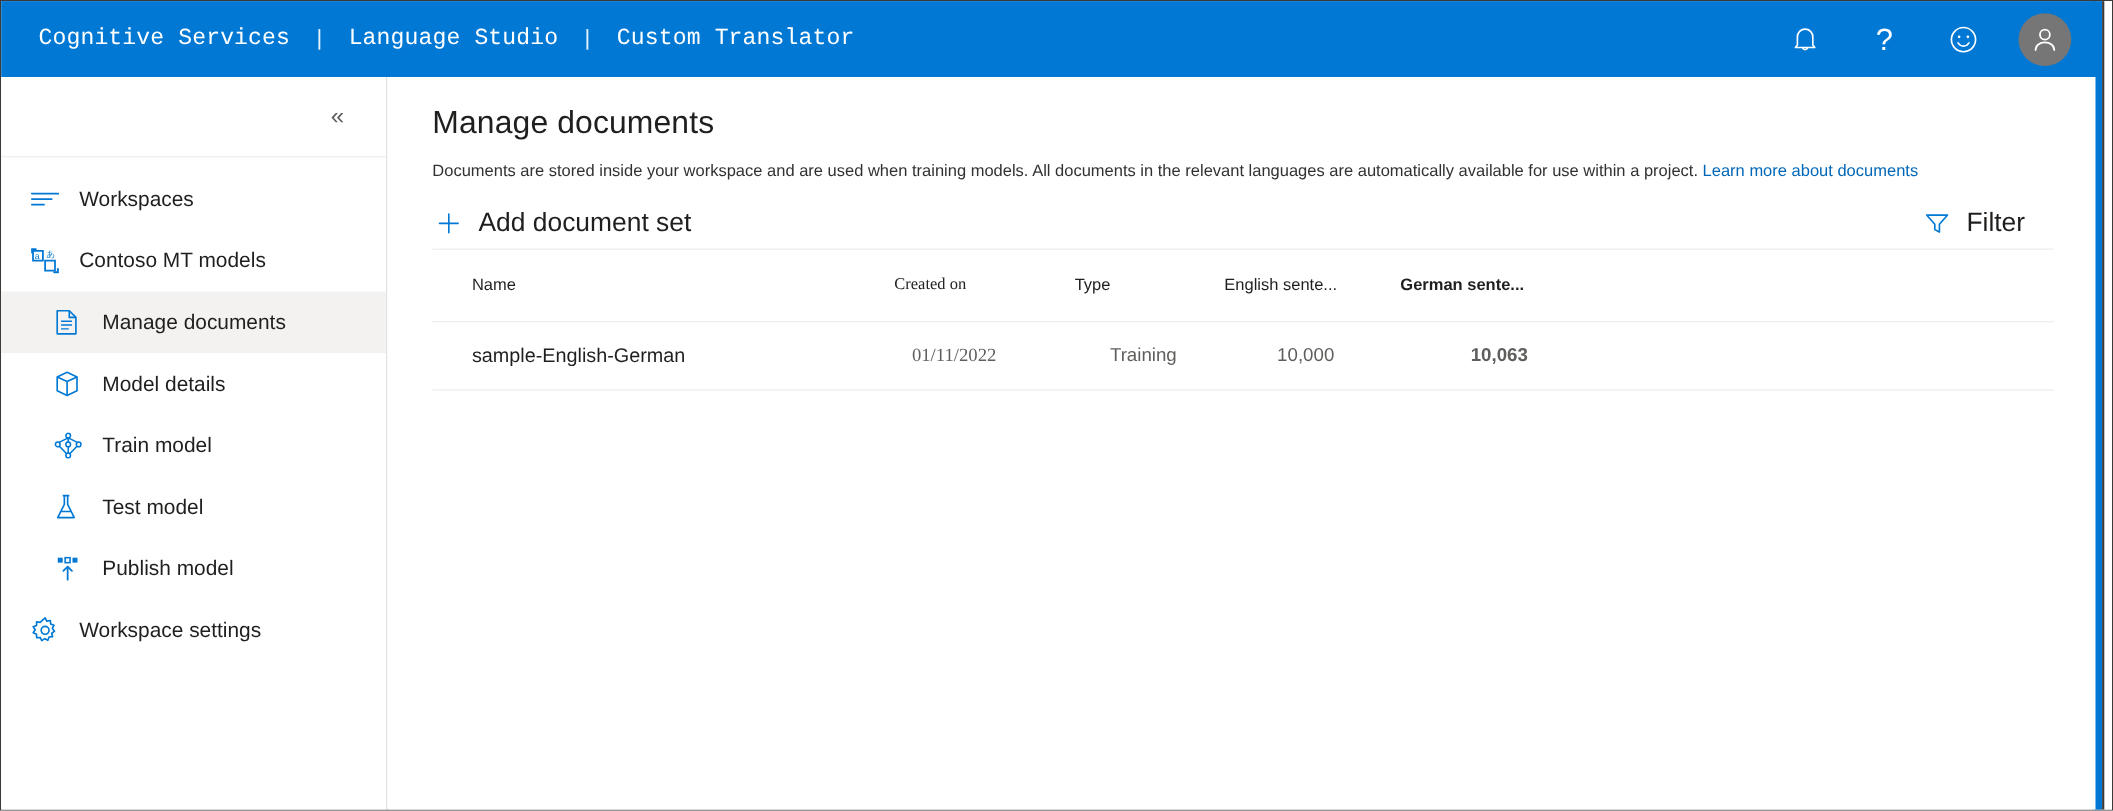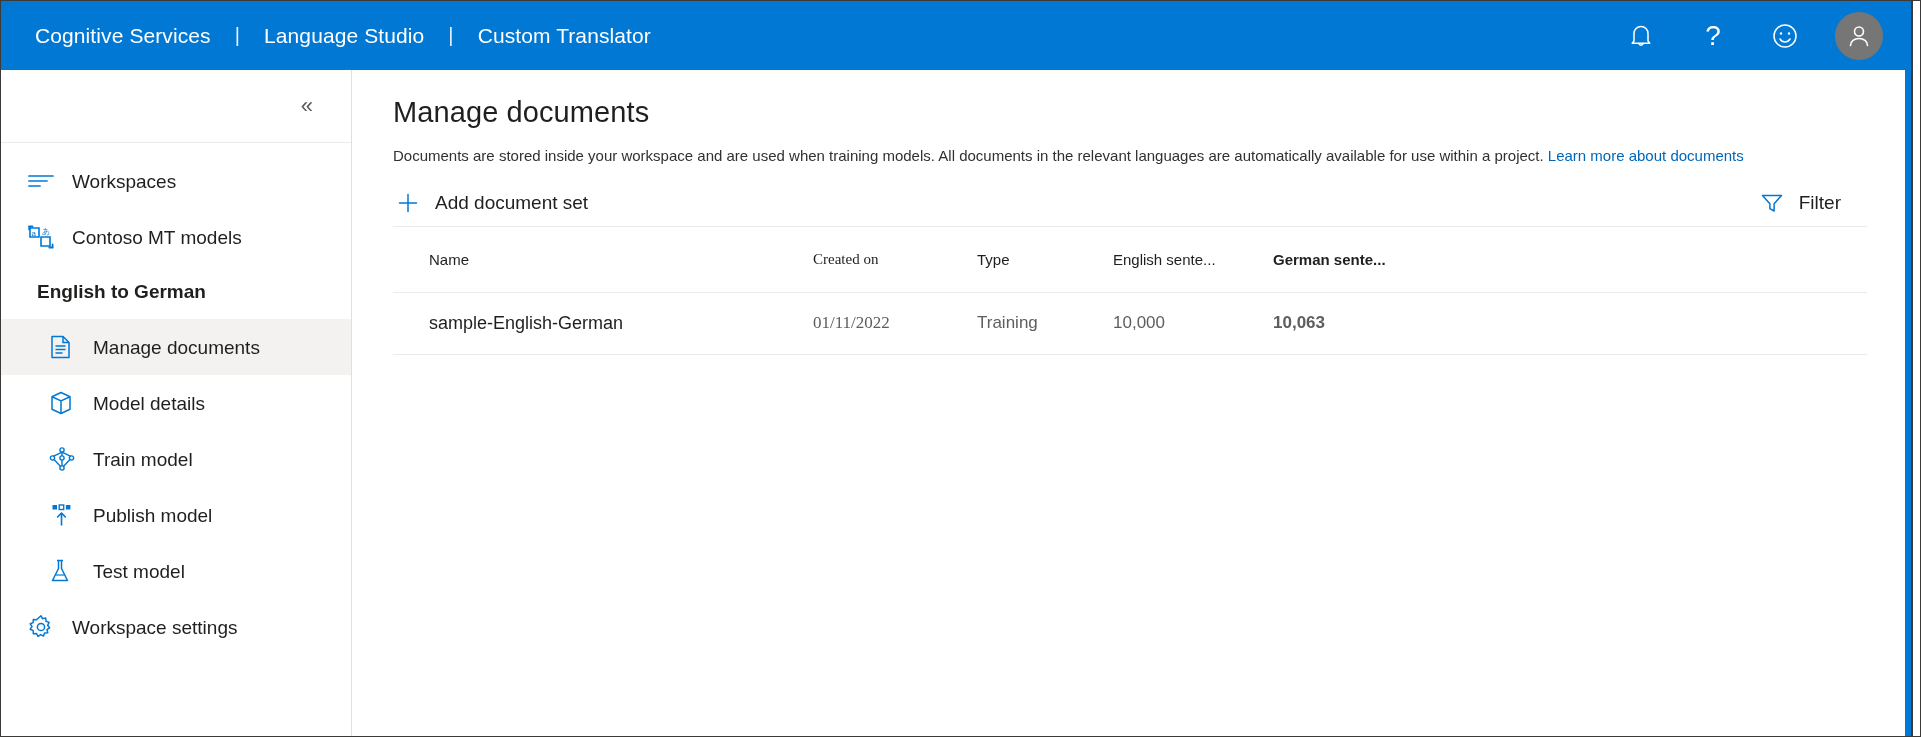--- a/index.html
+++ b/index.html
@@ -32,20 +32,21 @@
     display: flex;
     align-items: center;
     color: #ffffff;
     font-size: 21px;
     letter-spacing: .1px;
   }
   .brand-item {
     color: #ffffff;
     white-space: nowrap;
     padding: 0 2px;
+    font-family: Liberation Mono, monospace;
   }
   .brand-sep {
     color: #ffffff;
     opacity: .9;
     padding: 0 22px;
     font-size: 20px;
     font-weight: 300;
   }
   .topbar-right {
     margin-left: auto;
@@ -179,21 +180,21 @@
     height: 46px;
     display: flex;
     align-items: center;
     border-bottom: 1px solid #edebe9;
   }
   .tool-btn {
     display: flex;
     align-items: center;
     height: 40px;
     color: #201f1e;
-    font-size: 19px;
+    font-size: 24px;
     padding: 0 6px 0 0;
   }
   .tool-icon {
     width: 30px; min-width: 30px;
     display: flex; align-items: center; justify-content: center;
     color: #0078d4;
     margin-right: 12px;
   }
   .toolbar-spacer { flex: 1; }
   .filter-btn { padding-right: 26px; }
@@ -211,20 +212,21 @@
     height: 66px;
     font-size: 15px;
     color: #201f1e;
     border-bottom: 1px solid #edebe9;
   }
   .trow {
     height: 62px;
     font-size: 18px;
     color: #201f1e;
     border-bottom: 1px solid #edebe9;
+    gap: 16px;
   }
   .c-name   { width: 420px; padding-left: 36px; }
   .c-date   { width: 164px; font-family: Liberation Serif, serif; }
   .c-type   { width: 136px; }
   .c-en     { width: 160px; }
   .c-de     { width: 160px; font-weight: bold; }
   .c-by     { flex: 1; }
   .trow .c-date, .trow .c-type, .trow .c-en, .trow .c-de, .trow .c-by {
     color: #605e5c;
     font-size: 17px;
@@ -301,21 +303,20 @@
             <text x="3.6" y="11.6" font-family="Liberation Sans, sans-serif" font-size="8" fill="#0078d4">a</text>
             <path d="M13 13h9v9h-9z" stroke="#0078d4" stroke-width="1.6"></path>
             <text x="14" y="9.5" font-family="DejaVu Sans, sans-serif" font-size="8" fill="#0078d4">あ</text>
             <path d="M1 2.5l3.5 0M1.2 2.5l0 3" stroke="#0078d4" stroke-width="1.8" stroke-linecap="round"></path>
             <path d="M24.8 23.5l-3.5 0M24.6 23.5l0-3" stroke="#0078d4" stroke-width="1.8" stroke-linecap="round"></path>
           </svg>
         </span>
         <span class="nav-label">Contoso MT models</span>
       </div>
 
-      <div class="nav-heading">English to German</div>
 
       <div class="nav-item indent selected">
         <span class="nav-icon">
           <svg width="24" height="26" viewBox="0 0 24 26" fill="none" stroke="#0078d4" stroke-width="1.5">
             <path d="M3 2.5h11l6 6v15H3z" stroke-linejoin="round"></path>
             <path d="M14 2.5v6h6"></path>
             <path d="M6.5 12h10M6.5 15.5h10M6.5 19h7" stroke-width="1.3"></path>
           </svg>
         </span>
         <span class="nav-label">Manage documents</span>
@@ -340,39 +341,39 @@
             <circle cx="13" cy="21" r="2.1"></circle>
             <circle cx="13" cy="11" r="2.1"></circle>
             <path d="M13 5.1L4.2 9.4M13 5.1l8.8 4.3M5 12.6l6.6 6.9M21 12.6l-6.6 6.9M13 5.1v3.8M13 13.1v5.8"></path>
           </svg>
         </span>
         <span class="nav-label">Train model</span>
       </div>
 
       <div class="nav-item indent">
         <span class="nav-icon">
+          <svg width="22" height="26" viewBox="0 0 22 26" fill="none" stroke="#0078d4" stroke-width="1.5" stroke-linejoin="round">
+            <path d="M8 2.5h6M9.5 2.5v8L3.5 22.5h15L12.5 10.5v-8"></path>
+            <path d="M6.5 17h9" stroke-width="1.2"></path>
+          </svg>
+        </span>
+        <span class="nav-label">Test model</span>
+      </div>
+
+      <div class="nav-item indent">
+        <span class="nav-icon">
           <svg width="26" height="24" viewBox="0 0 26 24" fill="none">
             <rect x="3.5" y="2" width="4.5" height="4.5" fill="#0078d4"></rect>
             <rect x="10.2" y="2" width="4.5" height="4.5" fill="none" stroke="#0078d4" stroke-width="1.4"></rect>
             <rect x="16.9" y="2" width="4.5" height="4.5" fill="#0078d4"></rect>
             <path d="M12.5 22V10.5" stroke="#0078d4" stroke-width="1.6" stroke-linecap="round"></path>
             <path d="M8.6 14l3.9-3.9 3.9 3.9" stroke="#0078d4" stroke-width="1.6" fill="none" stroke-linecap="round" stroke-linejoin="round"></path>
           </svg>
         </span>
         <span class="nav-label">Publish model</span>
-      </div>
-
-      <div class="nav-item indent">
-        <span class="nav-icon">
-          <svg width="22" height="26" viewBox="0 0 22 26" fill="none" stroke="#0078d4" stroke-width="1.5" stroke-linejoin="round">
-            <path d="M8 2.5h6M9.5 2.5v8L3.5 22.5h15L12.5 10.5v-8"></path>
-            <path d="M6.5 17h9" stroke-width="1.2"></path>
-          </svg>
-        </span>
-        <span class="nav-label">Test model</span>
       </div>
 
       <div class="nav-item">
         <span class="nav-icon">
           <svg width="26" height="26" viewBox="0 0 26 26" fill="none" stroke="#0078d4" stroke-width="1.5">
             <circle cx="13" cy="13" r="3.6"></circle>
             <path d="M13 1.8l1.5 2.9 3.2-.6.4 3.2 3 1.1-1.5 2.9 2 2.5-2.6 1.9.8 3.1-3.2.3-1.1 3-2.8-1.5-2.7 1.8-1.5-2.9-3.2.3-.1-3.2-3-1.4 1.8-2.7-1.8-2.7 3-1.2.1-3.2 3.2.4z" stroke-linejoin="round"></path>
           </svg>
         </span>
         <span class="nav-label">Workspace settings</span>

